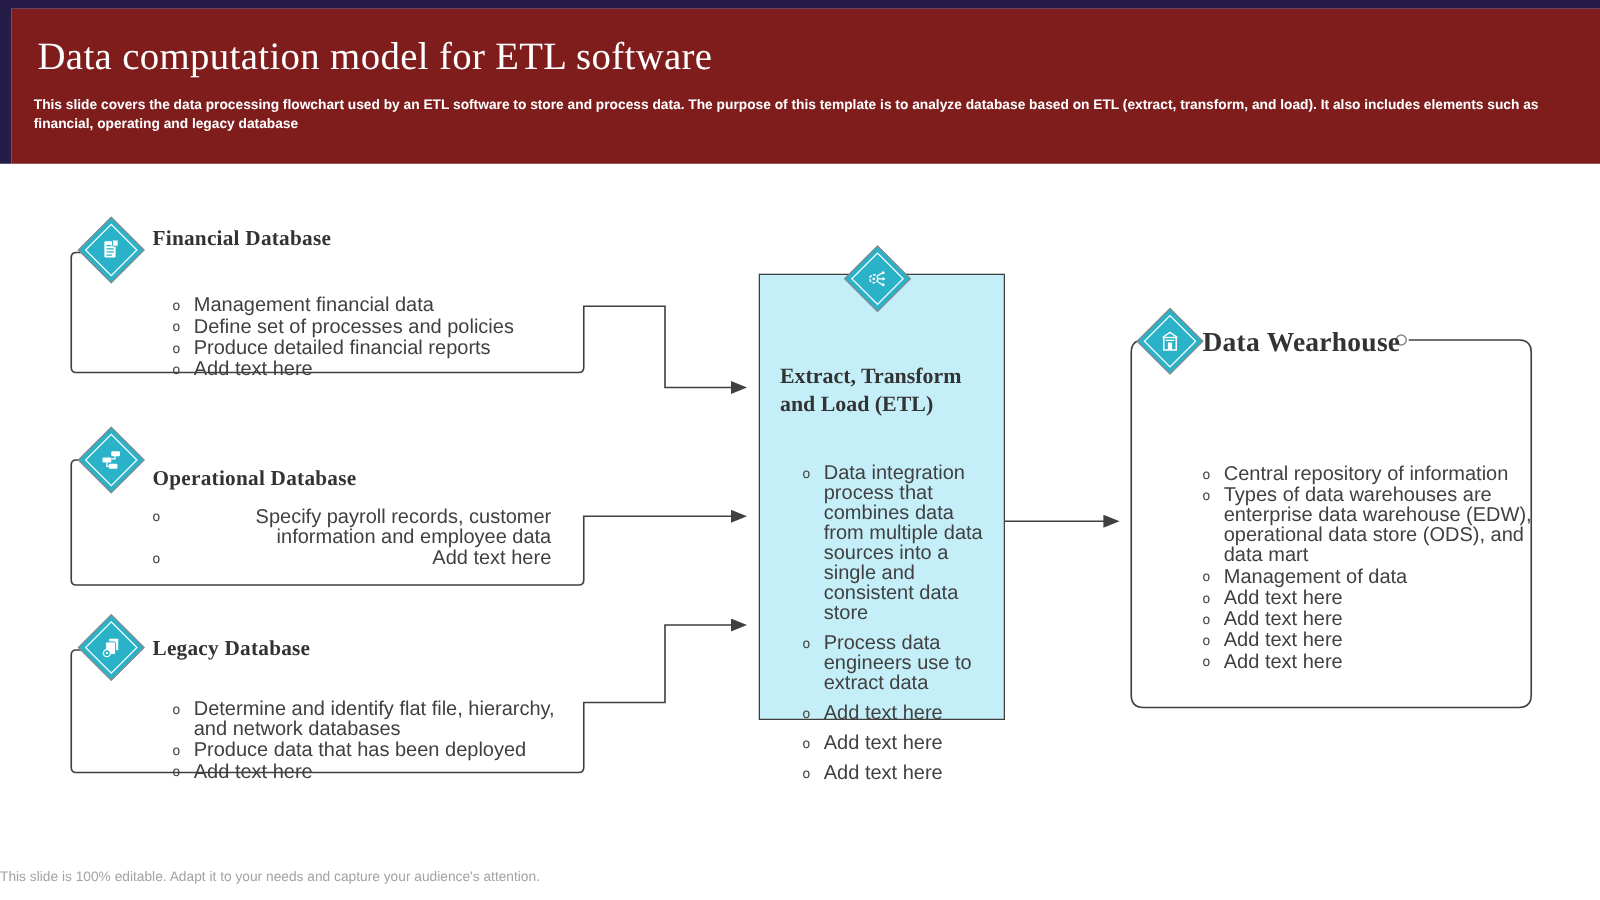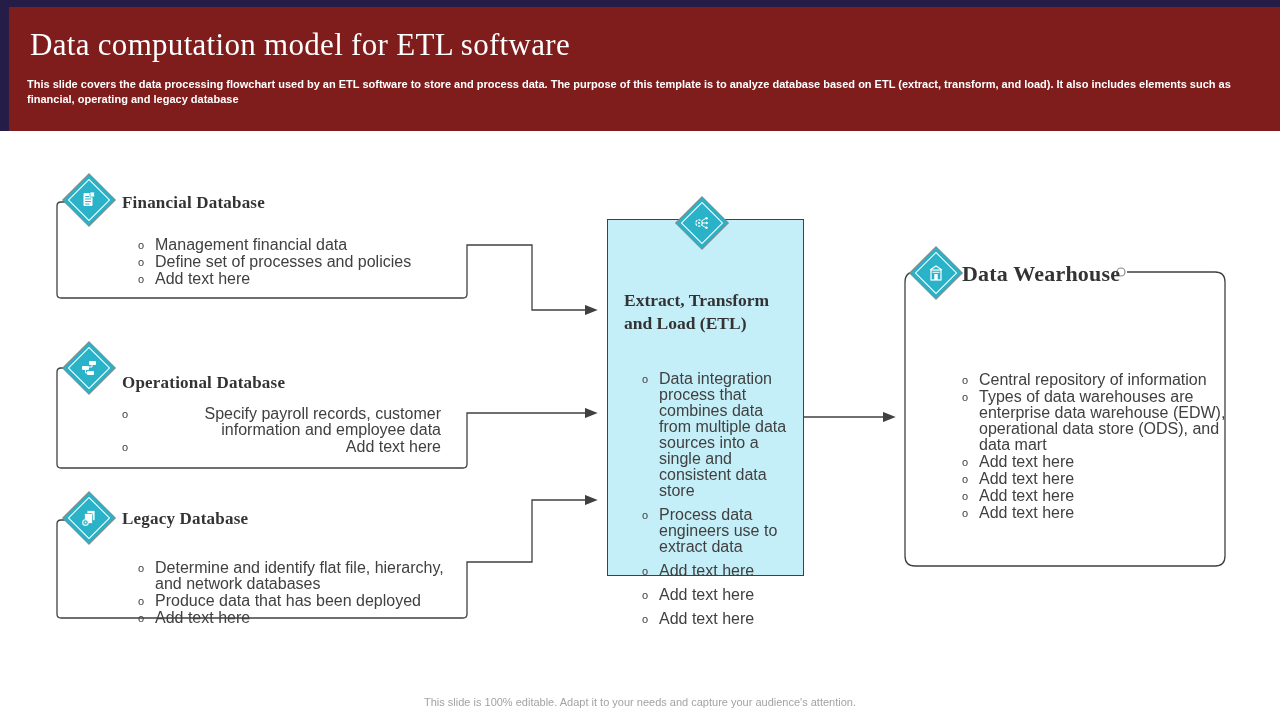--- a/index.html
+++ b/index.html
@@ -26,21 +26,21 @@
   
   .shead{position:absolute;font-family:"Liberation Serif",serif;font-weight:bold;font-size:17px;
          color:#333333;letter-spacing:.2px;z-index:4;white-space:nowrap;}
   .etl-title{position:absolute;left:624px;top:289px;width:162px;font-family:"Liberation Serif",serif;
              font-weight:bold;font-size:17.5px;line-height:23px;color:#333333;z-index:4;}
   
   ul.blist{position:absolute;list-style:none;margin:16px;padding:0;font-size:16px;line-height:16px;z-index:4;}
   ul.blist li{position:relative;padding-left:19px;margin:0 0 1px 0;}
   ul.blist li::before{content:"o";position:absolute;left:2px;top:0;font-size:11px;color:#404040;}
   ul.etl-list li{margin-bottom:8px;}
-  .footer{position:absolute;left:0;top:696px;width:1280px;text-align:center;font-size:11px;
+  .footer{position:absolute;left:0;top:696px;width:1280px;font-size:11px;
           color:#a3a3a3;z-index:4;}
   .icon-svg{width:20px;height:20px;display:block;}
 </style>
 </head>
 <body>
 
 <div id="slide">
 
   <div class="edge-top"></div>
   <div class="edge-left"></div>
@@ -58,24 +58,25 @@
     <path d="M 90 202 L 61 202 Q 57 202 57 206 L 57 294 Q 57 298 61 298 L 463 298 Q 467 298 467 294 L 467 245 L 532 245 L 532 310 L 586 310" fill="none" stroke="#404040" stroke-width="1.3" marker-end="url(#arrow)"></path>
     <path d="M 90 368 L 61 368 Q 57 368 57 372 L 57 464 Q 57 468 61 468 L 463 468 Q 467 468 467 464 L 467 413 L 586 413" fill="none" stroke="#404040" stroke-width="1.3" marker-end="url(#arrow)"></path>
     <path d="M 90 520 L 61 520 Q 57 520 57 524 L 57 614 Q 57 618 61 618 L 463 618 Q 467 618 467 614 L 467 562 L 532 562 L 532 500 L 586 500" fill="none" stroke="#404040" stroke-width="1.3" marker-end="url(#arrow)"></path>
     <path d="M 803 417 L 884 417" fill="none" stroke="#404040" stroke-width="1.3" marker-end="url(#arrow)"></path>
     <path d="M 940 272 L 915 272 Q 905 272 905 282 L 905 556 Q 905 566 915 566 L 1215 566 Q 1225 566 1225 556 L 1225 282 Q 1225 272 1215 272 L 1127 272" fill="none" stroke="#404040" stroke-width="1.3"></path>
     <circle cx="1121" cy="272" r="4" fill="#ffffff" stroke="#8a8a8a" stroke-width="1.2"></circle>
   </svg>
 
   <div class="etl-box"></div>
 
-  <div class="shead" style="left:122px;top:193px;text-align:center;">Financial Database</div>
+  <div class="shead" style="left:122px;top:181px;text-align:center;">Financial Database</div>
   <ul class="blist" style="left:120px;top:221px;width:330px;">
     <li>Management financial data</li>
     <li>Define set of processes and policies</li>
+    <li>Produce detailed financial reports</li>
     <li>Add text here</li>
   </ul>
 
   <div class="shead" style="left:122px;top:357px;margin-top:16px;">Operational Database</div>
   <ul class="blist" style="left:104px;top:390px;width:321px;text-align:right;">
     <li>Specify payroll records, customer information and employee data</li>
     <li>Add text here</li>
   </ul>
 
   <div class="shead" style="left:122px;top:509px;">Legacy Database</div>
@@ -91,20 +92,21 @@
     <li>Process data engineers use to extract data</li>
     <li>Add text here</li>
     <li>Add text here</li>
     <li>Add text here</li>
   </ul>
 
   <div class="shead" style="left:962px;top:261px;font-size:22px;">Data Wearhouse</div>
   <ul class="blist" style="left:944px;top:356px;width:271px;">
     <li>Central repository of information</li>
     <li>Types of data warehouses are enterprise data warehouse (EDW), operational data store (ODS), and data mart</li>
+    <li>Management of data</li>
     <li>Add text here</li>
     <li>Add text here</li>
     <li>Add text here</li>
     <li>Add text here</li>
   </ul>
 
   <div class="diamond" style="left:70px;top:181px;">
     <div class="d-inner"></div>
     <span class="d-icon">
       <svg class="icon-svg" viewBox="0 0 20 20">

